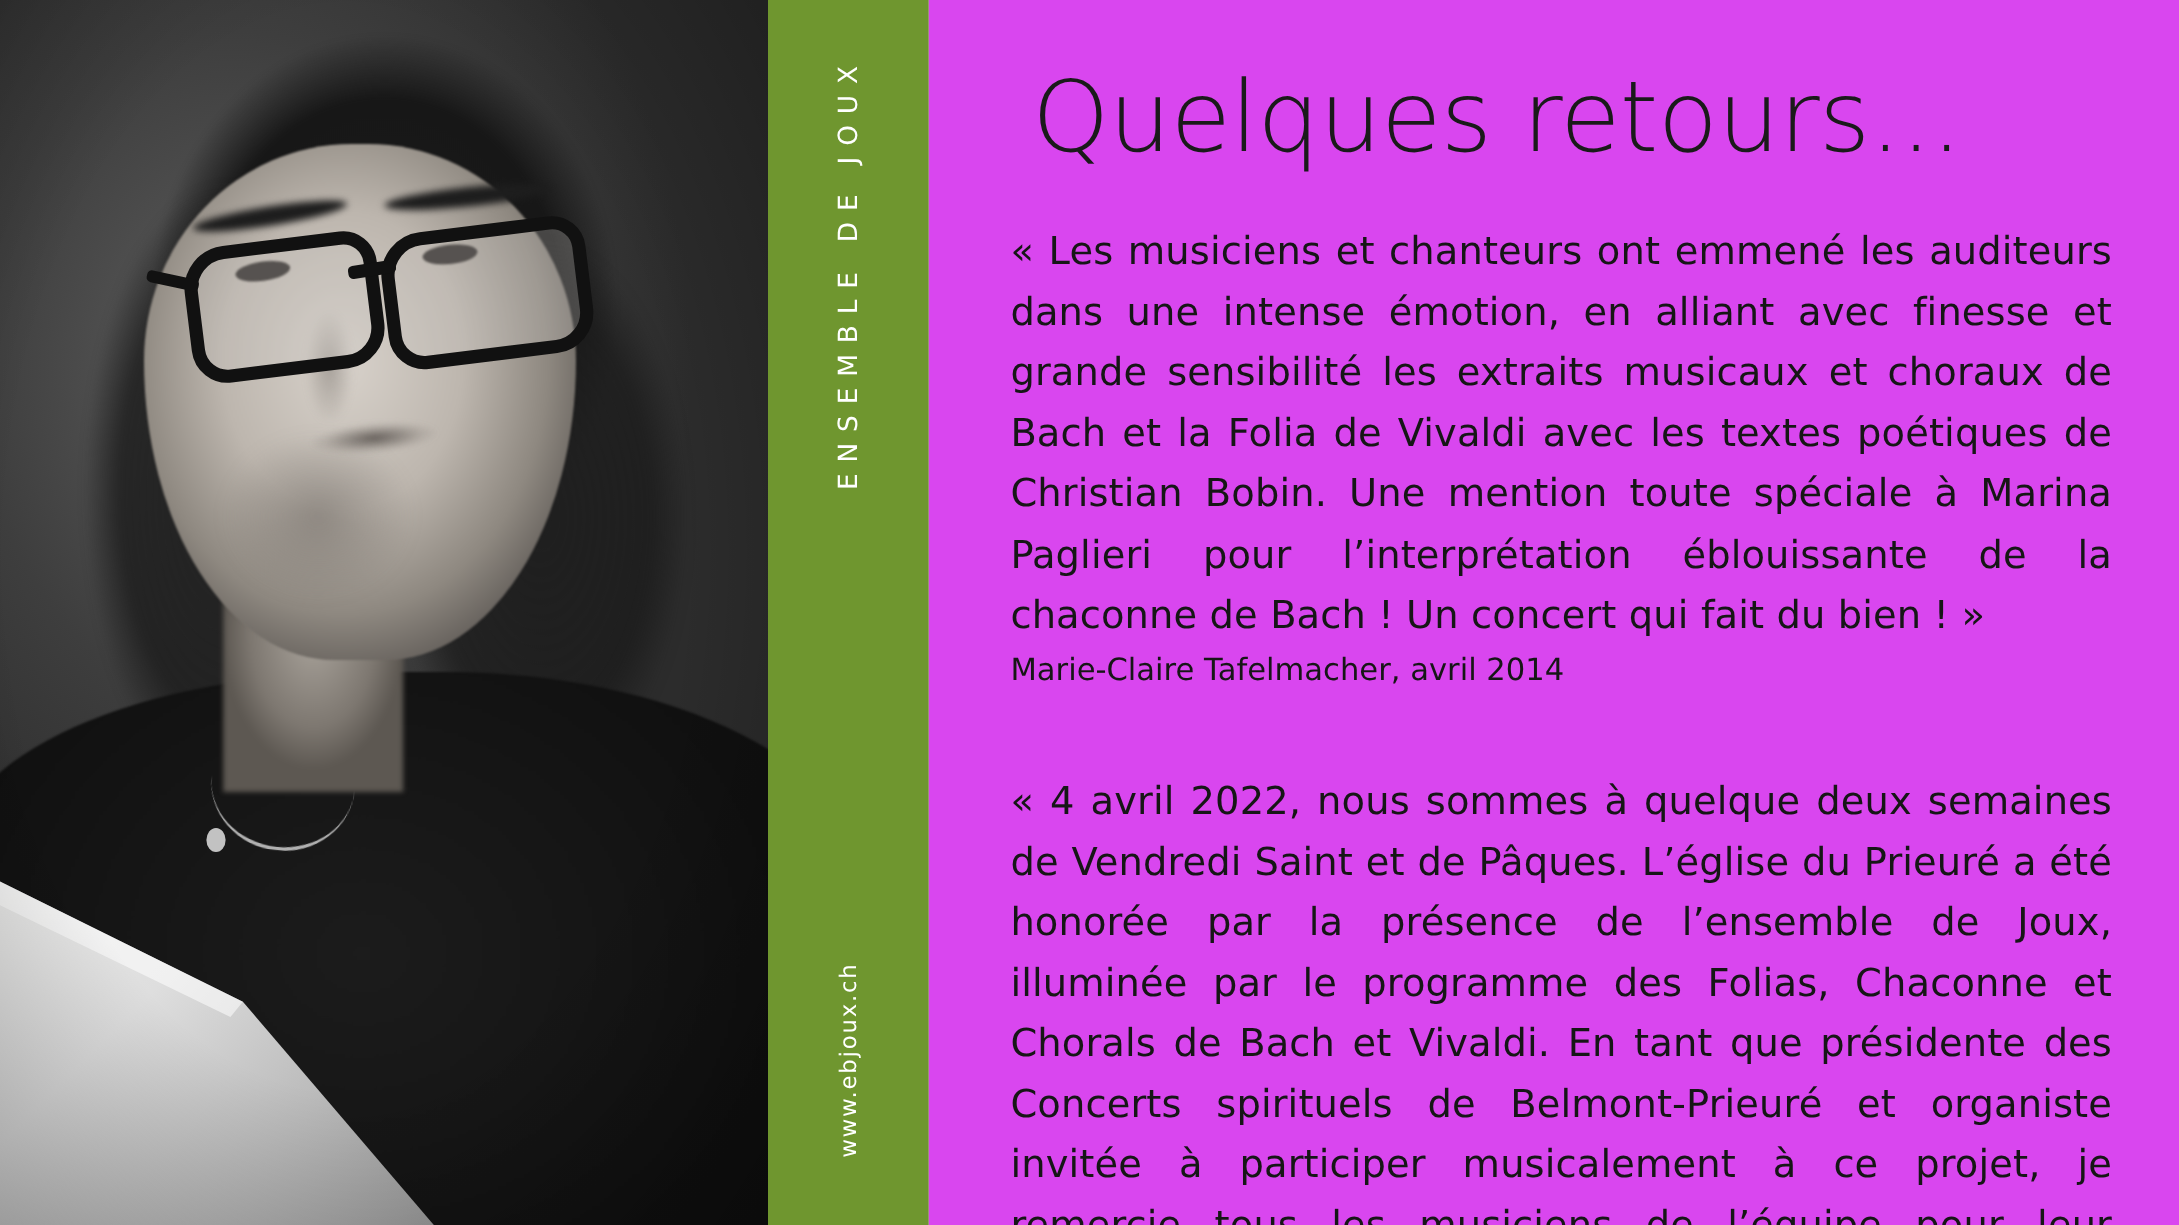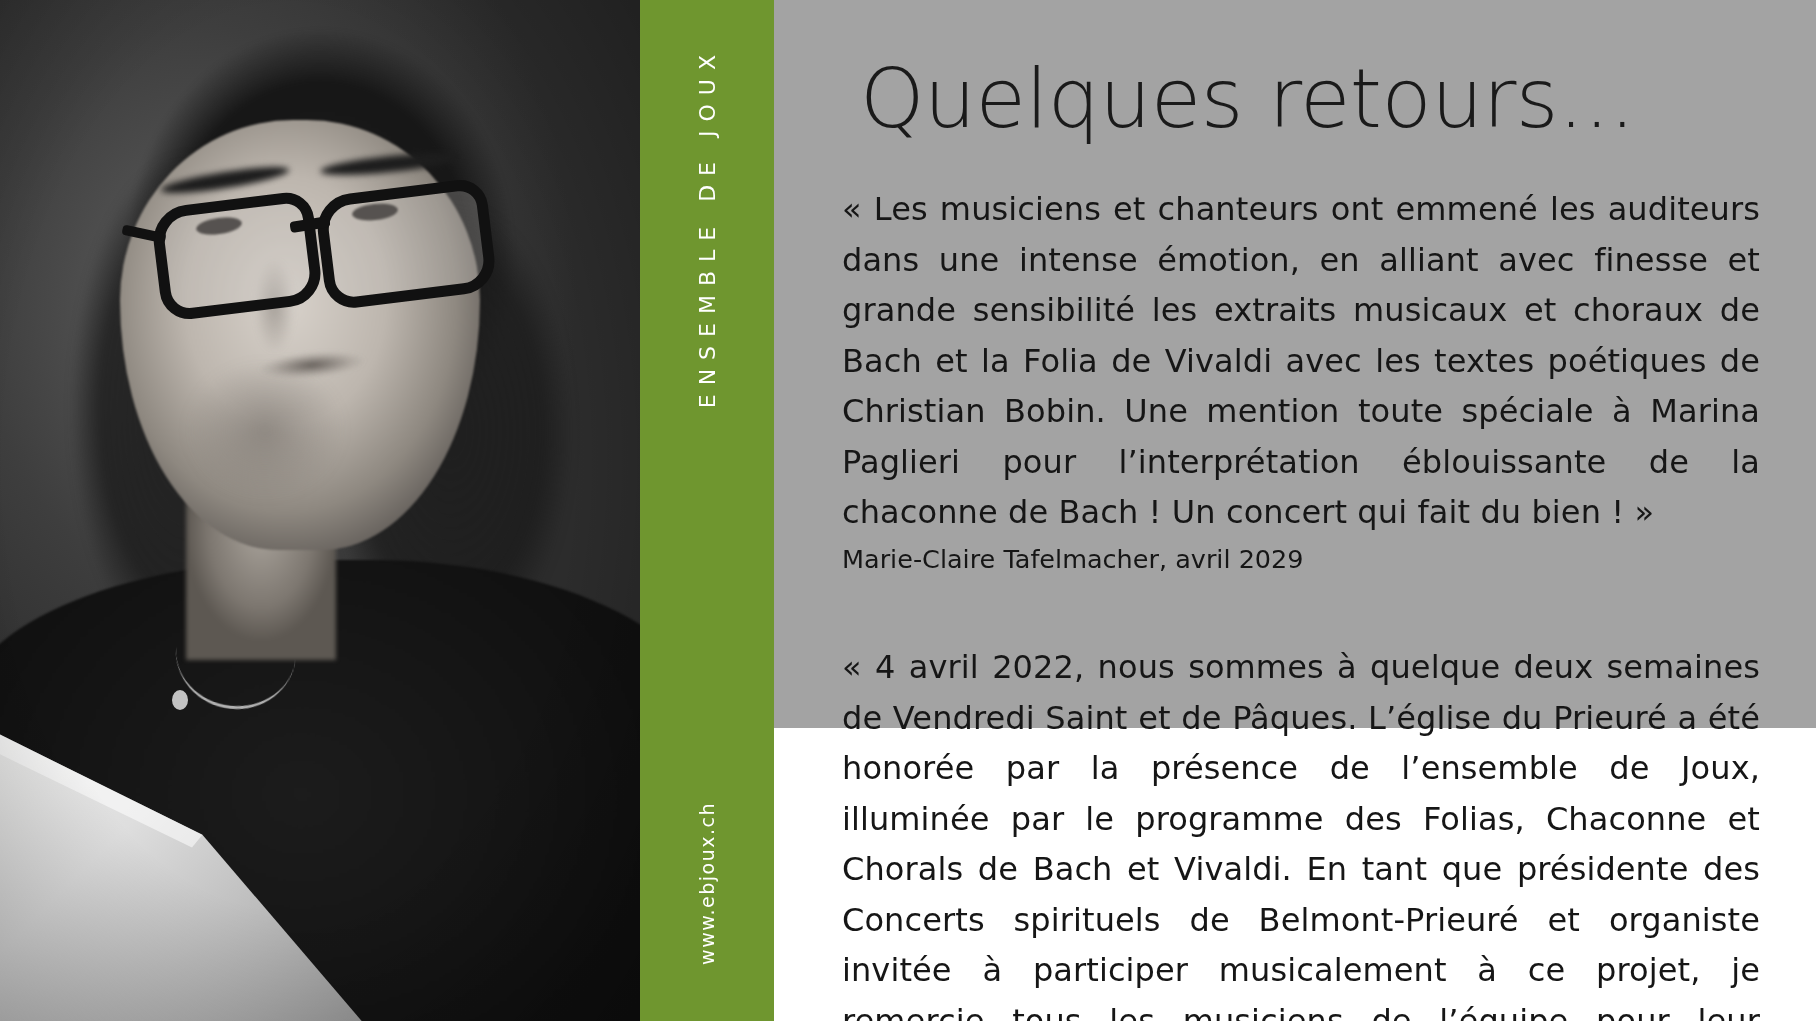--- a/index.html
+++ b/index.html
@@ -260,22 +260,22 @@
     font-size: 19px;
     letter-spacing: 1.5px;
     margin-bottom: 56px;
     white-space: nowrap;
   }
 
   
   .content {
     position: relative;
     flex: 1 1 auto;
-    height: 728px;
-    background: #a3a3a3;
+    height: 1021px;
+    background: #d946ef;
     padding: 44px 48px 0 68px;
     box-sizing: border-box;
   }
   .headline {
     font-family: "DejaVu Sans", sans-serif;
     font-weight: 300;
     font-size: 82px;
     line-height: 1.0;
     color: #1a1a1a;
     letter-spacing: -0.5px;
@@ -335,19 +335,19 @@
 
   <div class="green-band">
     <div class="band-title">ENSEMBLE DE JOUX</div>
     <div class="band-url">www.ebjoux.ch</div>
   </div>
 
   <div class="content">
     <h1 class="headline">Quelques retours...</h1>
 
     <p class="quote-block first">« Les musiciens et chanteurs ont emmené les auditeurs dans une intense émotion, en alliant avec finesse et grande sensibilité les extraits musicaux et choraux de Bach et la Folia de Vivaldi avec les textes poétiques de Christian Bobin. Une mention toute spéciale à Marina Paglieri pour l’interprétation éblouissante de la chaconne de Bach ! Un concert qui fait du bien ! »</p>
-    <p class="signature">Marie-Claire Tafelmacher, avril 2029</p>
+    <p class="signature">Marie-Claire Tafelmacher, avril 2014</p>
 
     <p class="quote-block second">« 4 avril 2022, nous sommes à quelque deux semaines de Vendredi Saint et de Pâques. L’église du Prieuré a été honorée par la présence de l’ensemble de Joux, illuminée par le programme des Folias, Chaconne et Chorals de Bach et Vivaldi. En tant que présidente des Concerts spirituels de Belmont-Prieuré et organiste invitée à participer musicalement à ce projet, je remercie tous les musiciens de l’équipe pour leur engagement. Le programme a été enrichi et rendu plein d’émotion par la lecture d’extraits de Christian Bobin.»</p>
     <p class="signature">Anne-Claude Burnand, avril 2022</p>
   </div>
 
 </div>
 
 </body></html>

